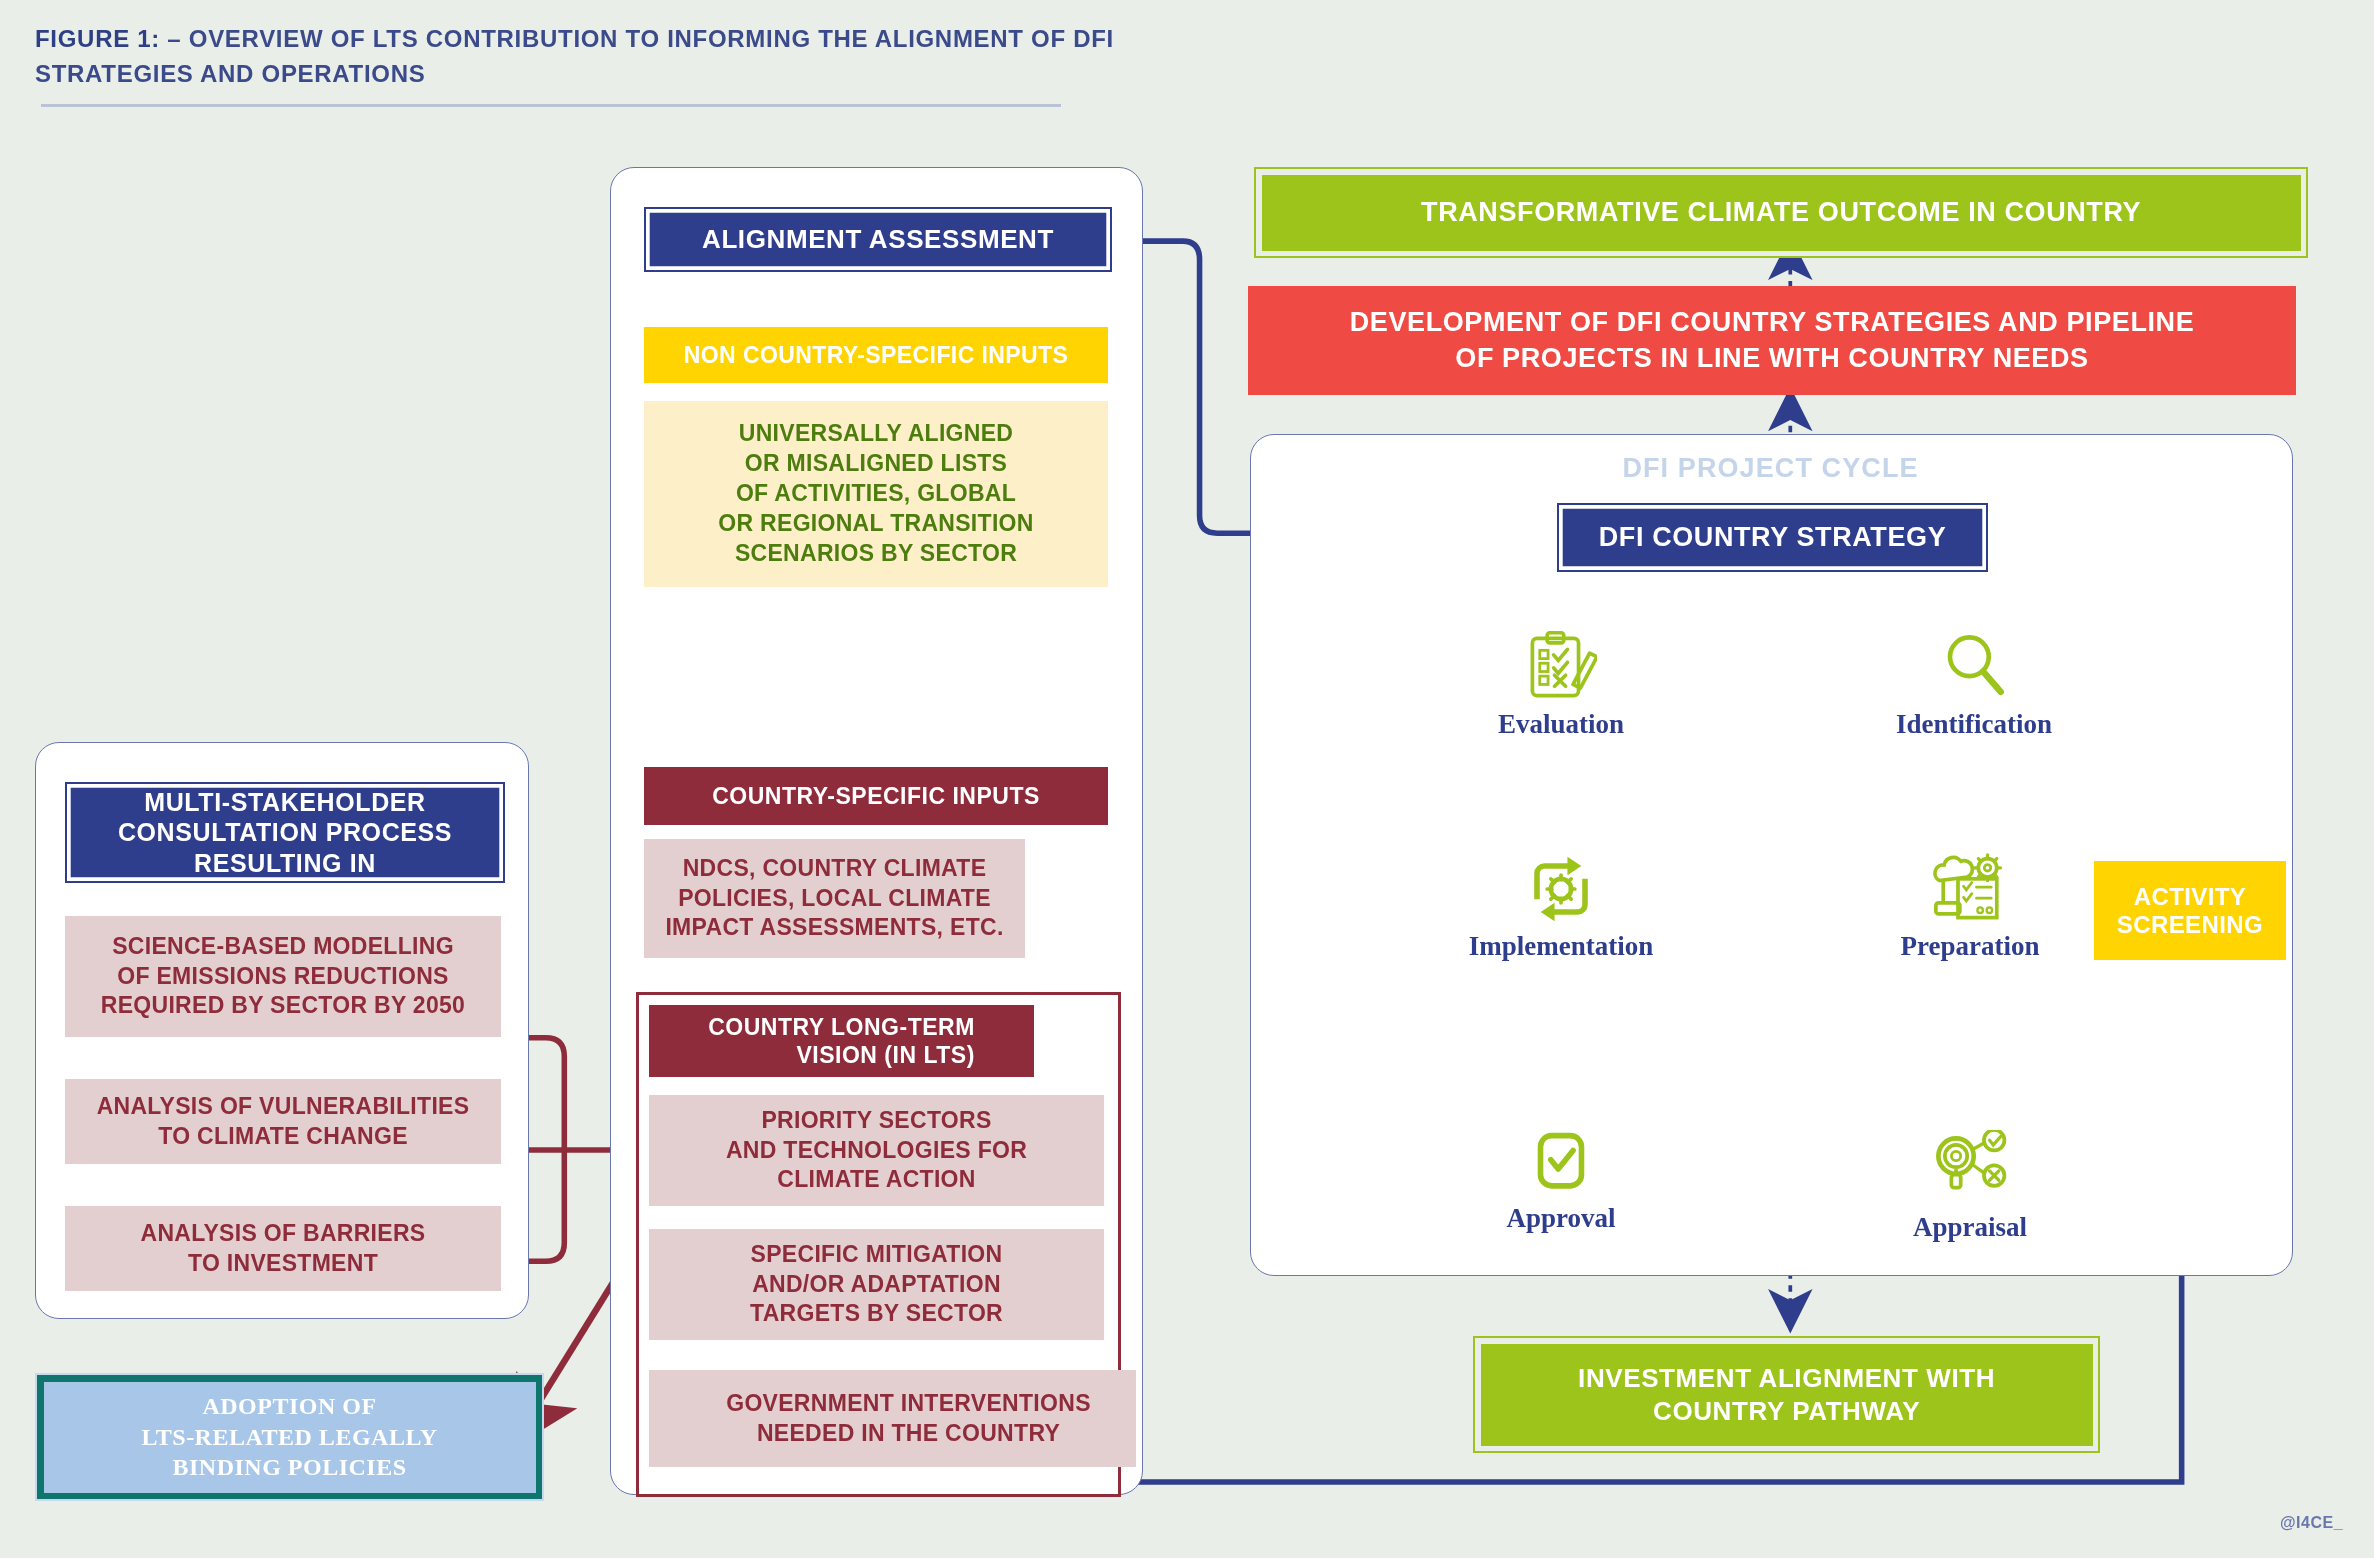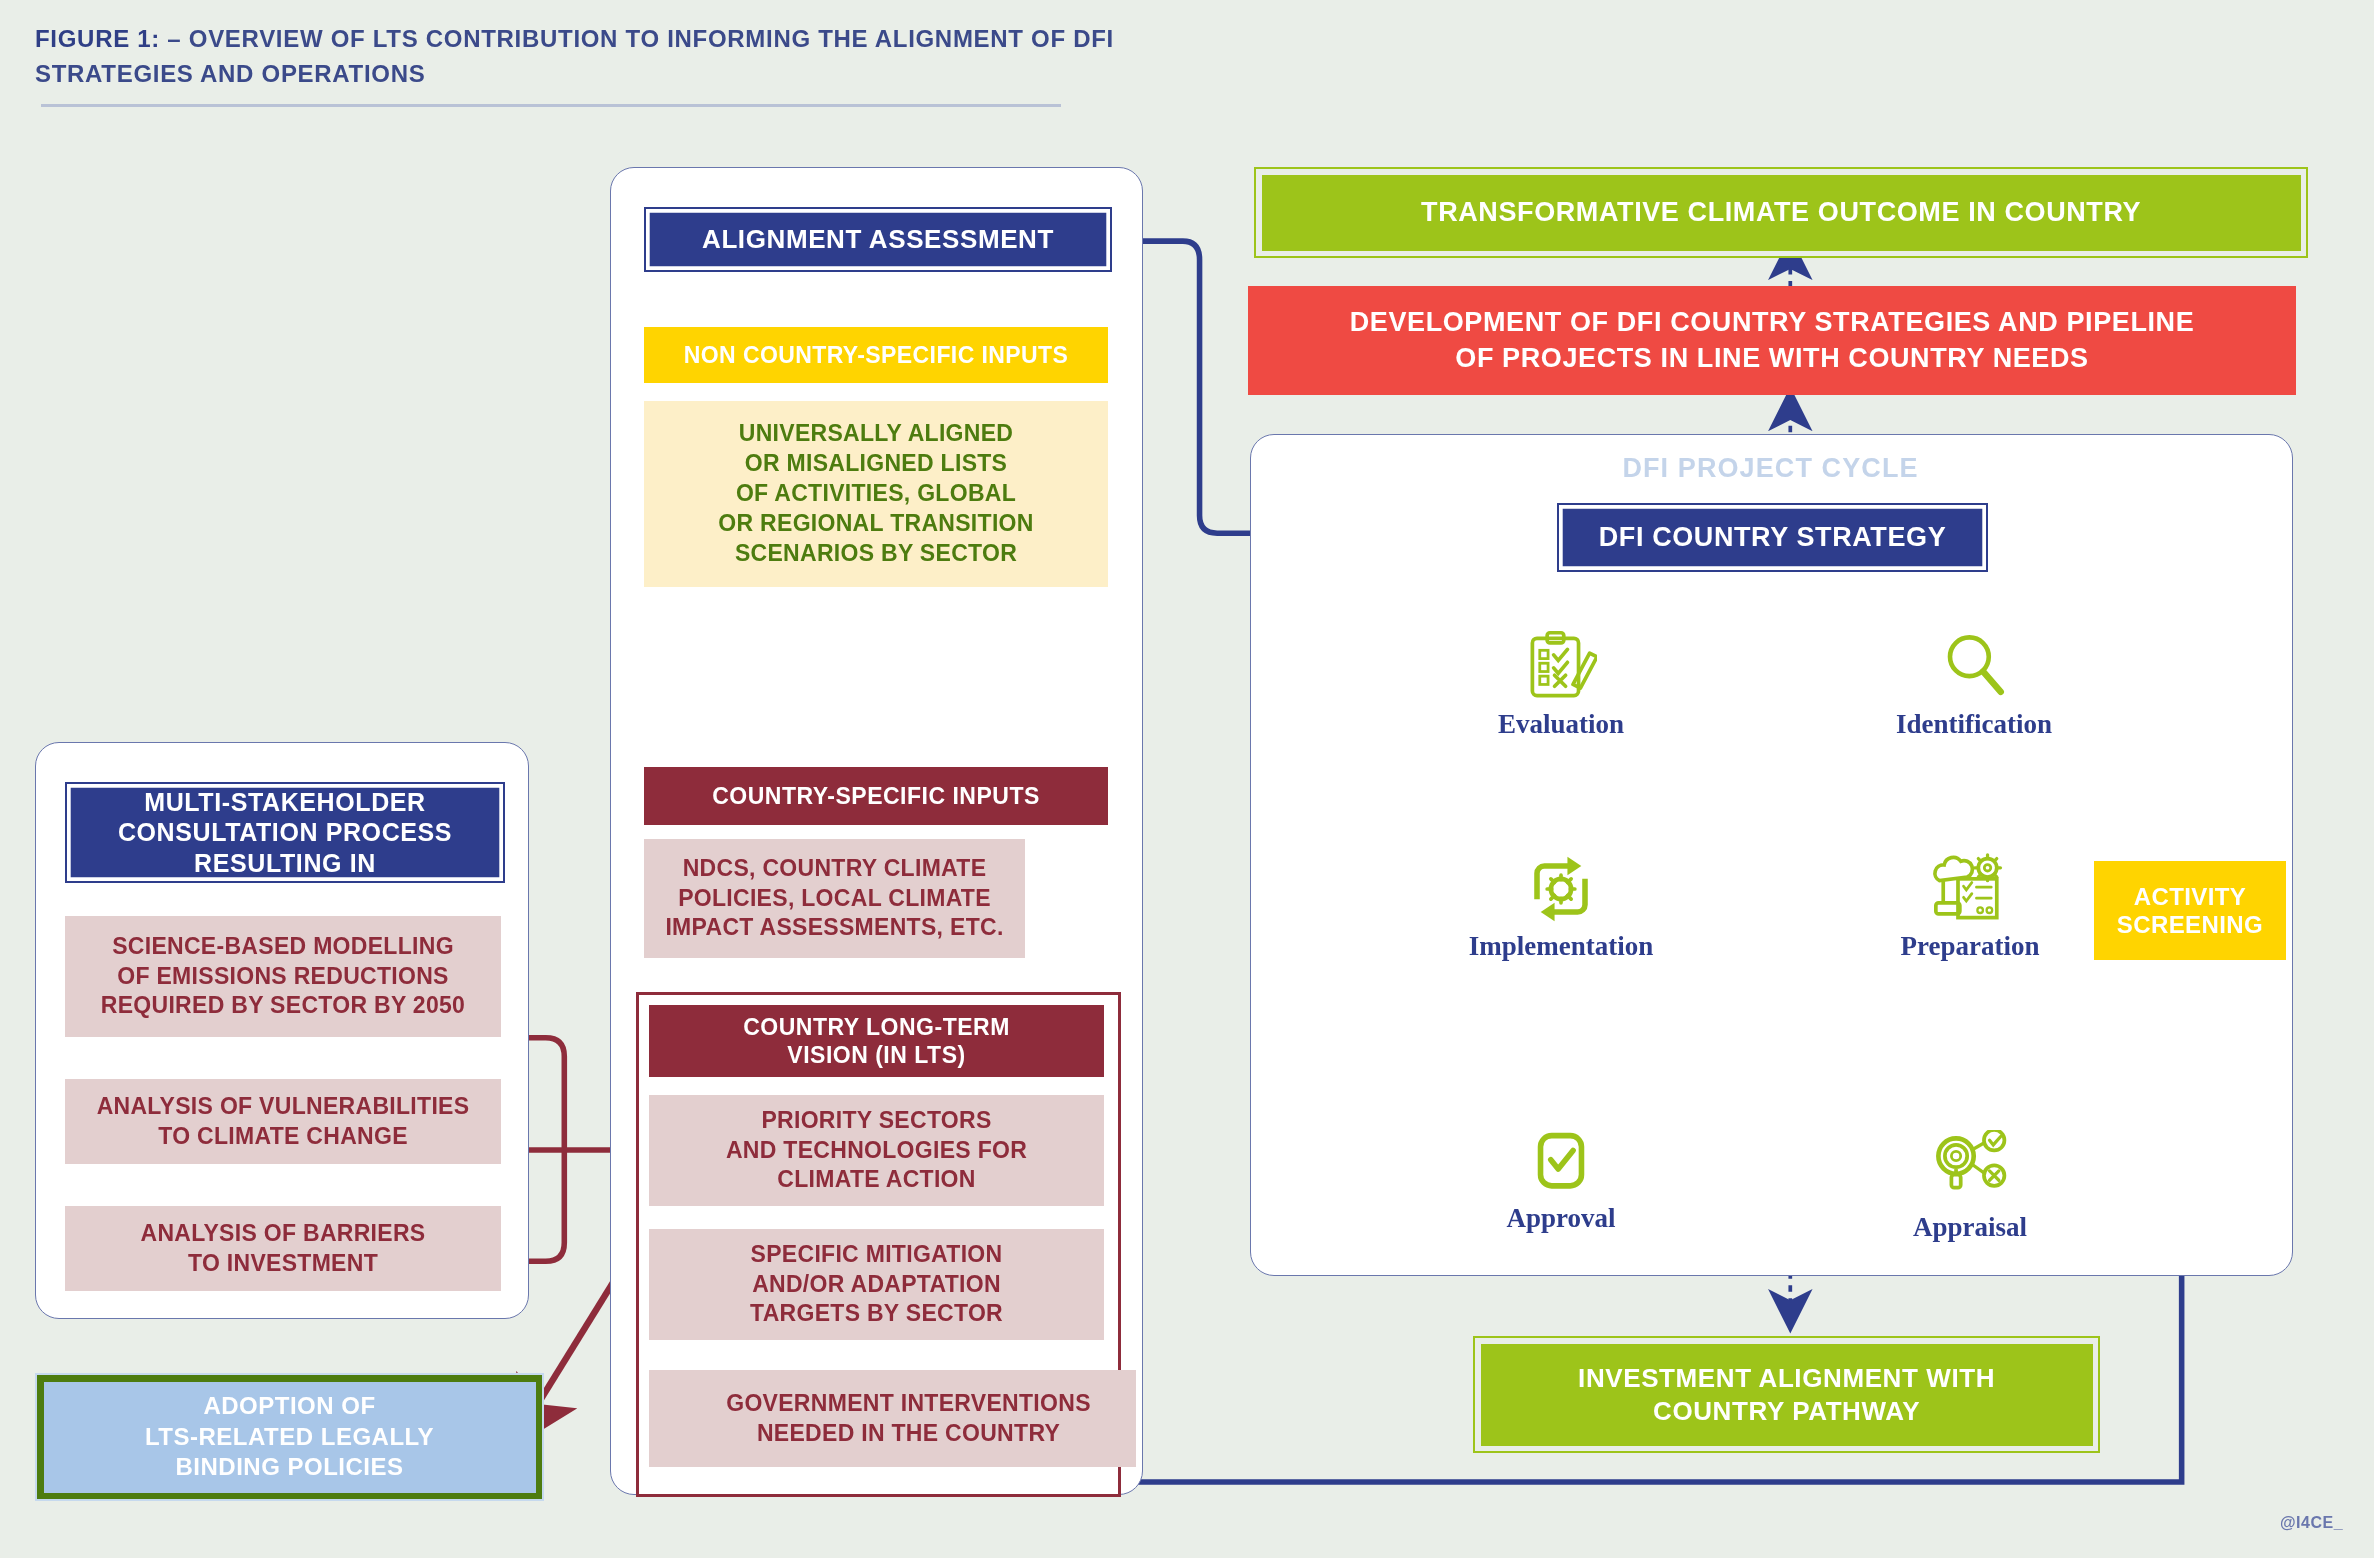--- a/index.html
+++ b/index.html
@@ -104,24 +104,25 @@
   .banner-red {
     background: #ef4a43;
     color: #ffffff;
     display: flex; align-items: center; justify-content: center;
     text-align: center;
     font-weight: 800;
     letter-spacing: 0.6px;
     line-height: 1.30;
   }
   .banner-blue-outer {
-    background: #4d7c0f;
+    background: #0f766e;
     border: 2.8px solid #c6d9ee;
     display: flex; align-items: center; justify-content: center;
     padding: 6.5px;
+    font-family: Liberation Serif, serif;
   }
   .banner-blue-inner {
     background: #a8c6e8;
     color: #ffffff;
     width: 100%; height: 100%;
     display: flex; align-items: center; justify-content: center;
     text-align: center;
     font-weight: 800;
     letter-spacing: 0.5px;
     line-height: 1.28;
@@ -257,21 +258,21 @@
 SCENARIOS BY SECTOR</div>
 
   <div class="abs hdr-maroon" style="left:644px; top:767px; width:464px; height:58px; font-size:23px;">
     <span>COUNTRY-SPECIFIC INPUTS</span>
   </div>
   <div class="abs body-rose" style="left:644px; top:839px; width:381px; height:119px; font-size:23px; white-space:pre-line;">NDCS, COUNTRY CLIMATE
 POLICIES, LOCAL CLIMATE
 IMPACT ASSESSMENTS, ETC.</div>
 
   <div class="abs maroon-frame" style="left:636px; top:992px; width:479px; height:499px;"></div>
-  <div class="abs hdr-maroon" style="left:649px; top:1005px; width:455px; height:72px; font-size:23px; white-space:pre-line;">COUNTRY LONG-TERM
+  <div class="abs hdr-maroon" style="left:649px; top:1005px; width:385px; height:72px; font-size:23px; white-space:pre-line;text-align:right;">COUNTRY LONG-TERM
 VISION (IN LTS)</div>
   <div class="abs body-rose" style="left:649px; top:1095px; width:455px; height:111px; font-size:23px; white-space:pre-line;">PRIORITY SECTORS
 AND TECHNOLOGIES FOR
 CLIMATE ACTION</div>
   <div class="abs body-rose" style="left:649px; top:1229px; width:455px; height:111px; font-size:23px; white-space:pre-line;">SPECIFIC MITIGATION
 AND/OR ADAPTATION
 TARGETS BY SECTOR</div>
   <div class="abs body-rose" style="left:649px; top:1370px; width:455px; height:97px; font-size:23px; white-space:pre-line;padding-left:32px;">GOVERNMENT INTERVENTIONS
 NEEDED IN THE COUNTRY</div>
 

